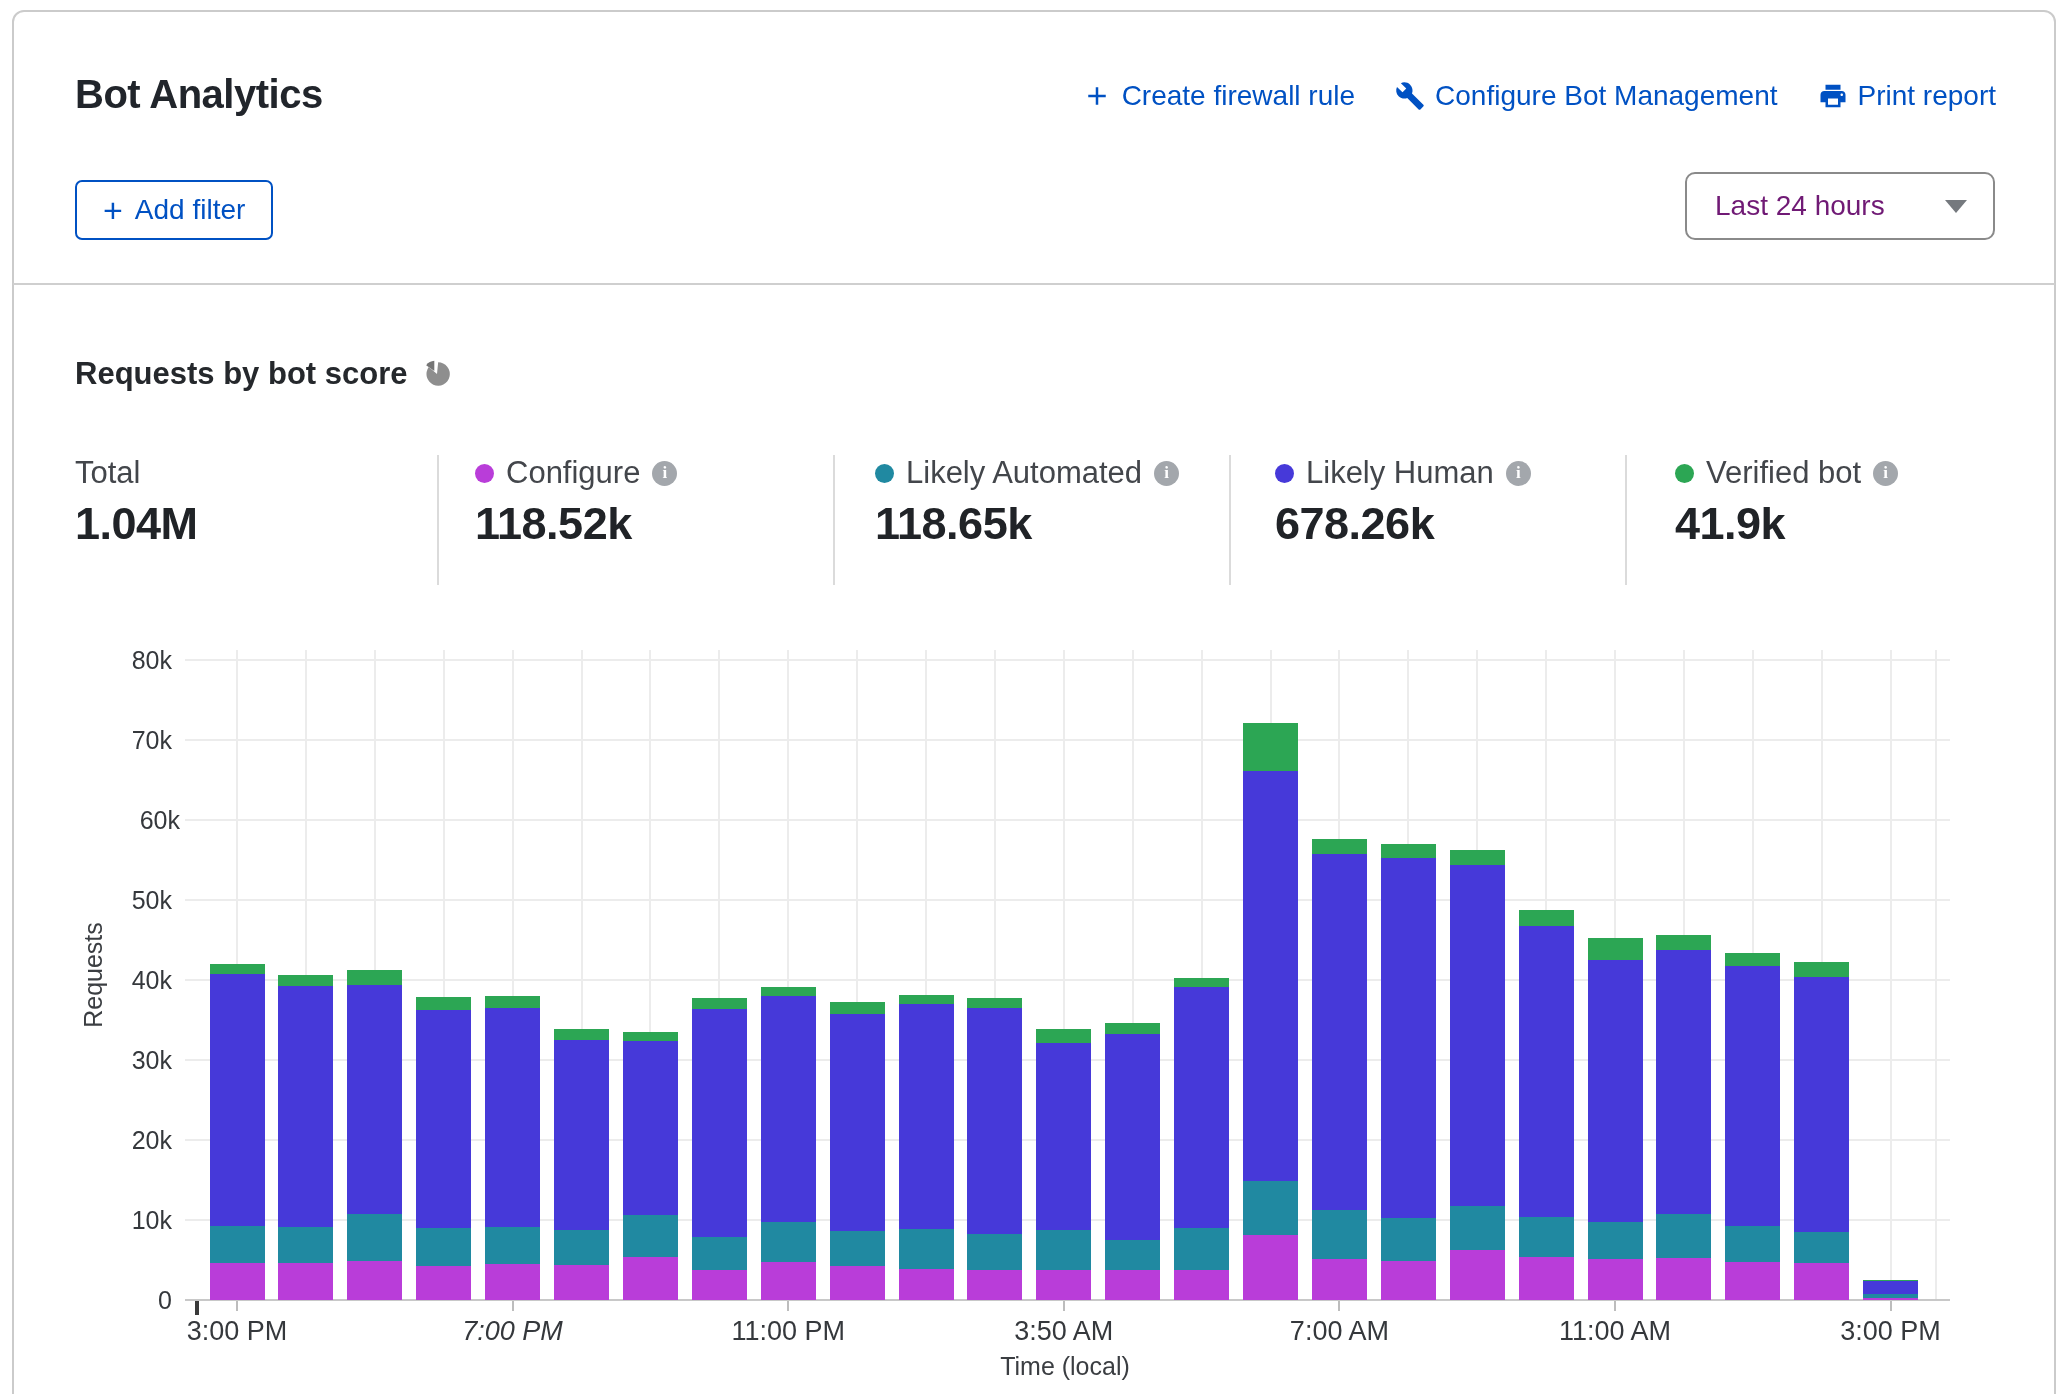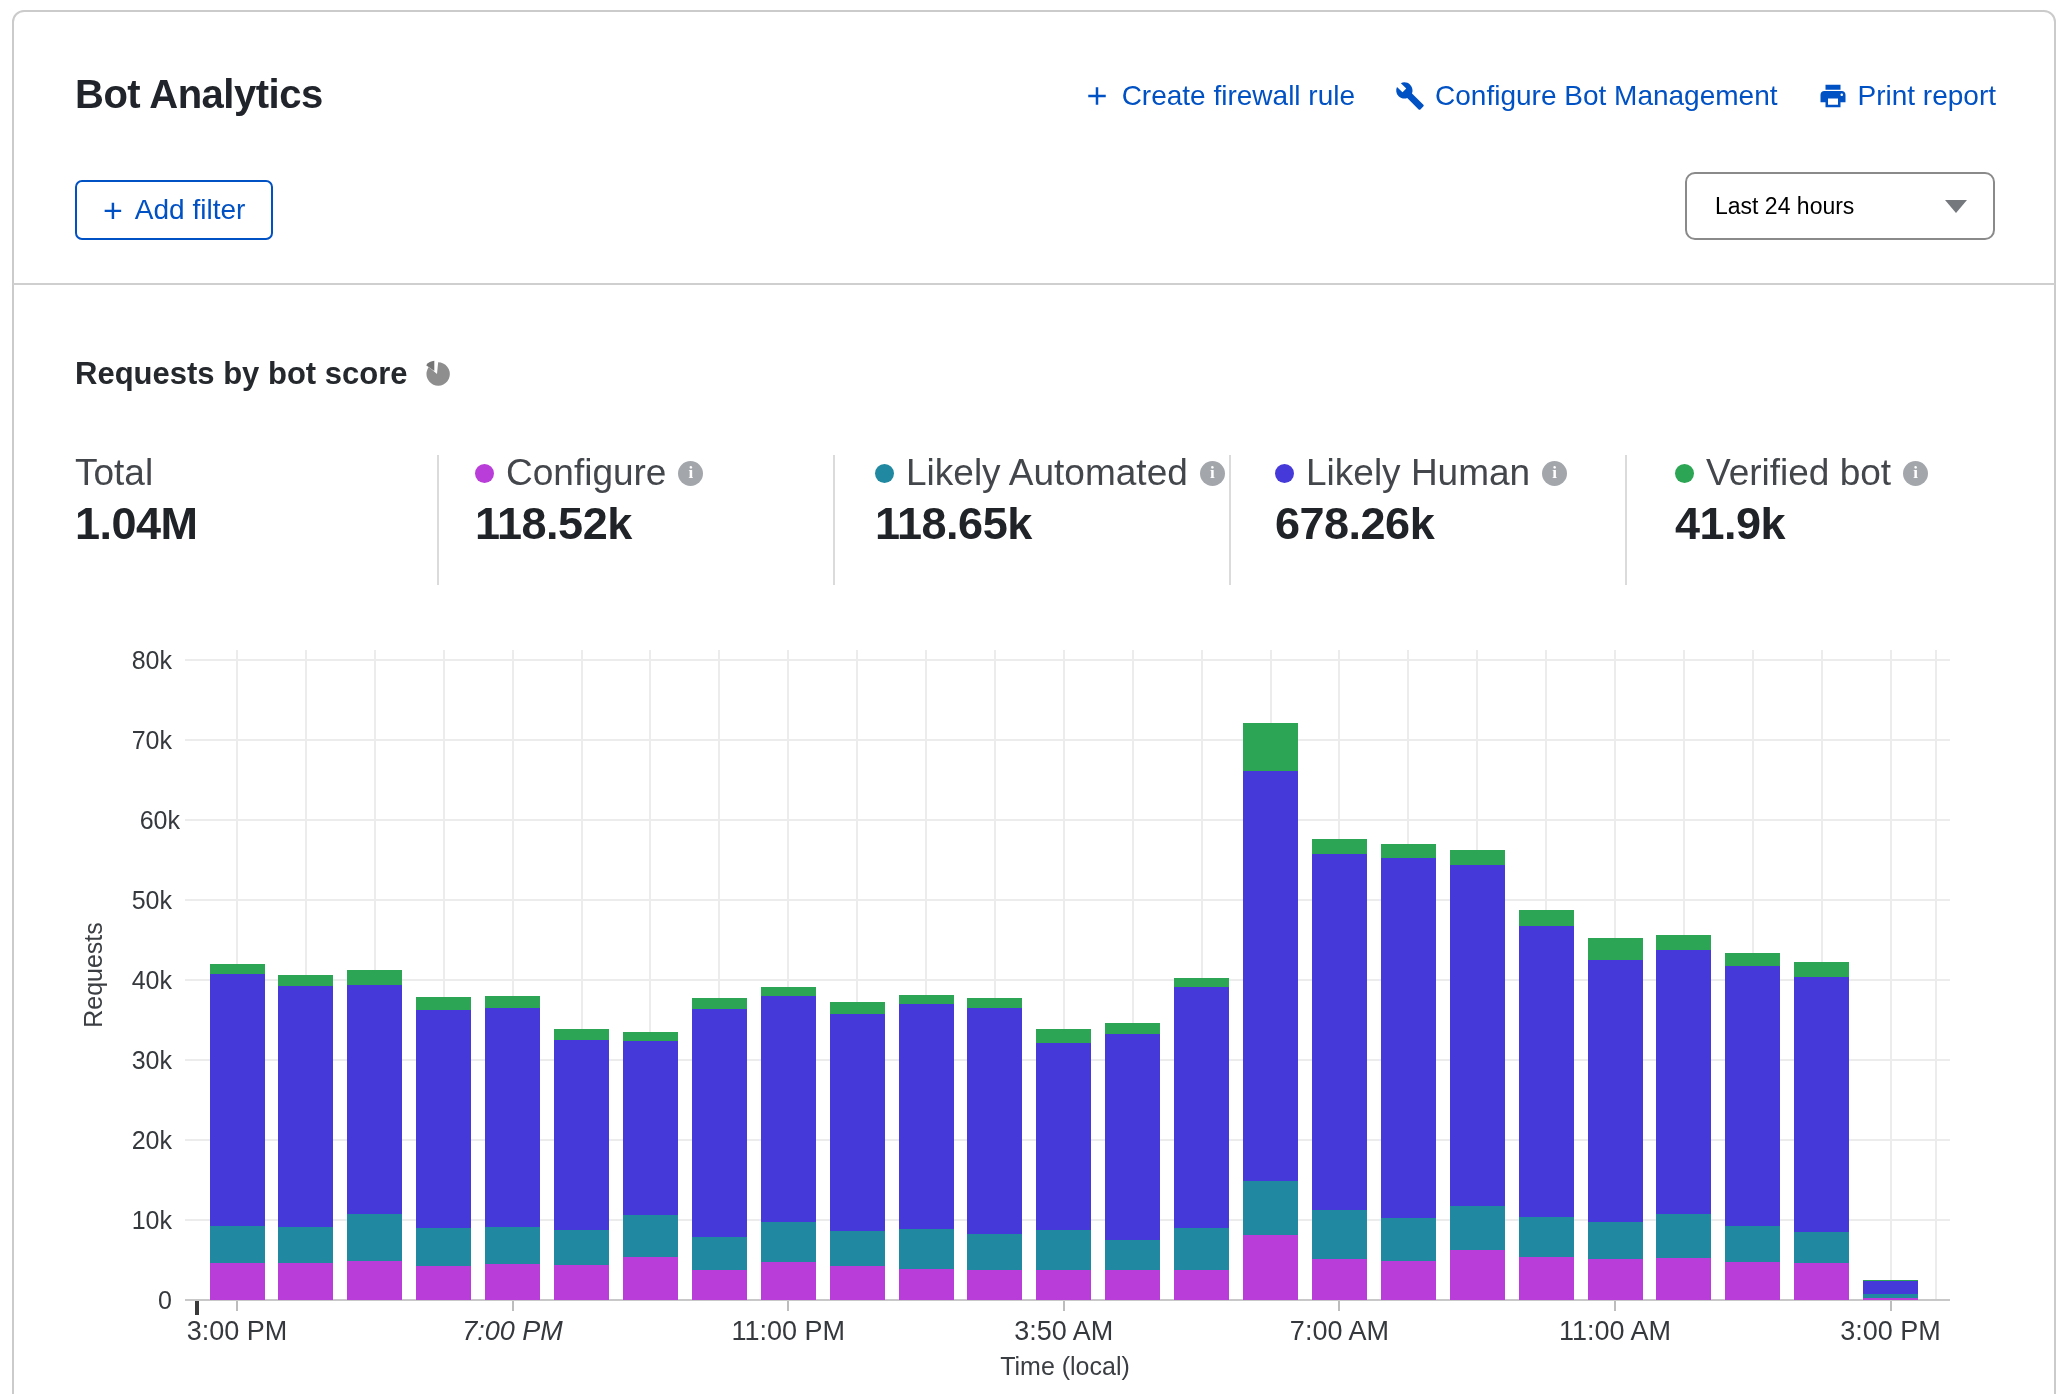--- a/index.html
+++ b/index.html
@@ -18,34 +18,34 @@
   .hlink { display:flex; align-items:center; gap:10px; color:#0051C3; font-size:28px; text-decoration:none; cursor:pointer; }
   .hlink svg { width:30px; height:30px; fill:#0051C3; }
 
   .add-filter { left:75px; top:180px; height:60px; padding:0 26px; display:flex; align-items:center; gap:12px;
                 background:#fff; border:2px solid #0051C3; border-radius:7px; color:#0051C3;
                 font-size:28px; cursor:pointer; font-family:"Liberation Sans",sans-serif; }
   .add-filter .plus { font-size:34px; line-height:30px; font-weight:400; }
 
   .time-range { left:1685px; top:172px; width:310px; height:68px; border:2px solid #8A8A8A; border-radius:10px;
                 background:#fff; display:flex; align-items:center; cursor:pointer; }
-  .time-range .val { margin-left:28px; font-size:23px; color:#000000; }
+  .time-range .val { margin-left:28px; font-size:28px; color:#701a75; }
   .time-range .caret { position:absolute; right:26px; width:0; height:0;
                        border-left:11px solid transparent; border-right:11px solid transparent;
                        border-top:13px solid #75797E; }
 
   
   .section-title-row { left:75px; top:356px; display:flex; align-items:center; gap:16px; }
   .section-title { font-size:31px; font-weight:bold; color:#25282C; }
 
   
   .stat { display:flex; flex-direction:column; gap:10px; }
   .stat-top { display:flex; align-items:center; gap:12px; height:30px; }
   .stat-dot { width:19px; height:19px; border-radius:50%; }
-  .stat-label { font-size:37px; color:#43464B; }
+  .stat-label { font-size:31px; color:#43464B; }
   .info-icon { width:25px; height:25px; border-radius:50%; background:#A3A7AC; color:#fff;
                font-size:17px; font-weight:bold; display:flex; align-items:center; justify-content:center;
                font-family:"Liberation Serif", serif; cursor:pointer; }
   .stat-value { font-size:45px; font-weight:bold; color:#202327; letter-spacing:-0.5px; }
   .stat-sep { width:2px; background:#DBDBDB; top:455px; height:130px; }
 
   
   .gridline-h { position:absolute; left:185px; width:1765px; height:2px; background:#ECECEC; }
   .gridline-v { position:absolute; width:2px; top:650px; height:650px; background:#ECECEC; }
   .axis-x { position:absolute; left:185px; top:1299px; width:1765px; height:2px; background:#C8C8C8; }

